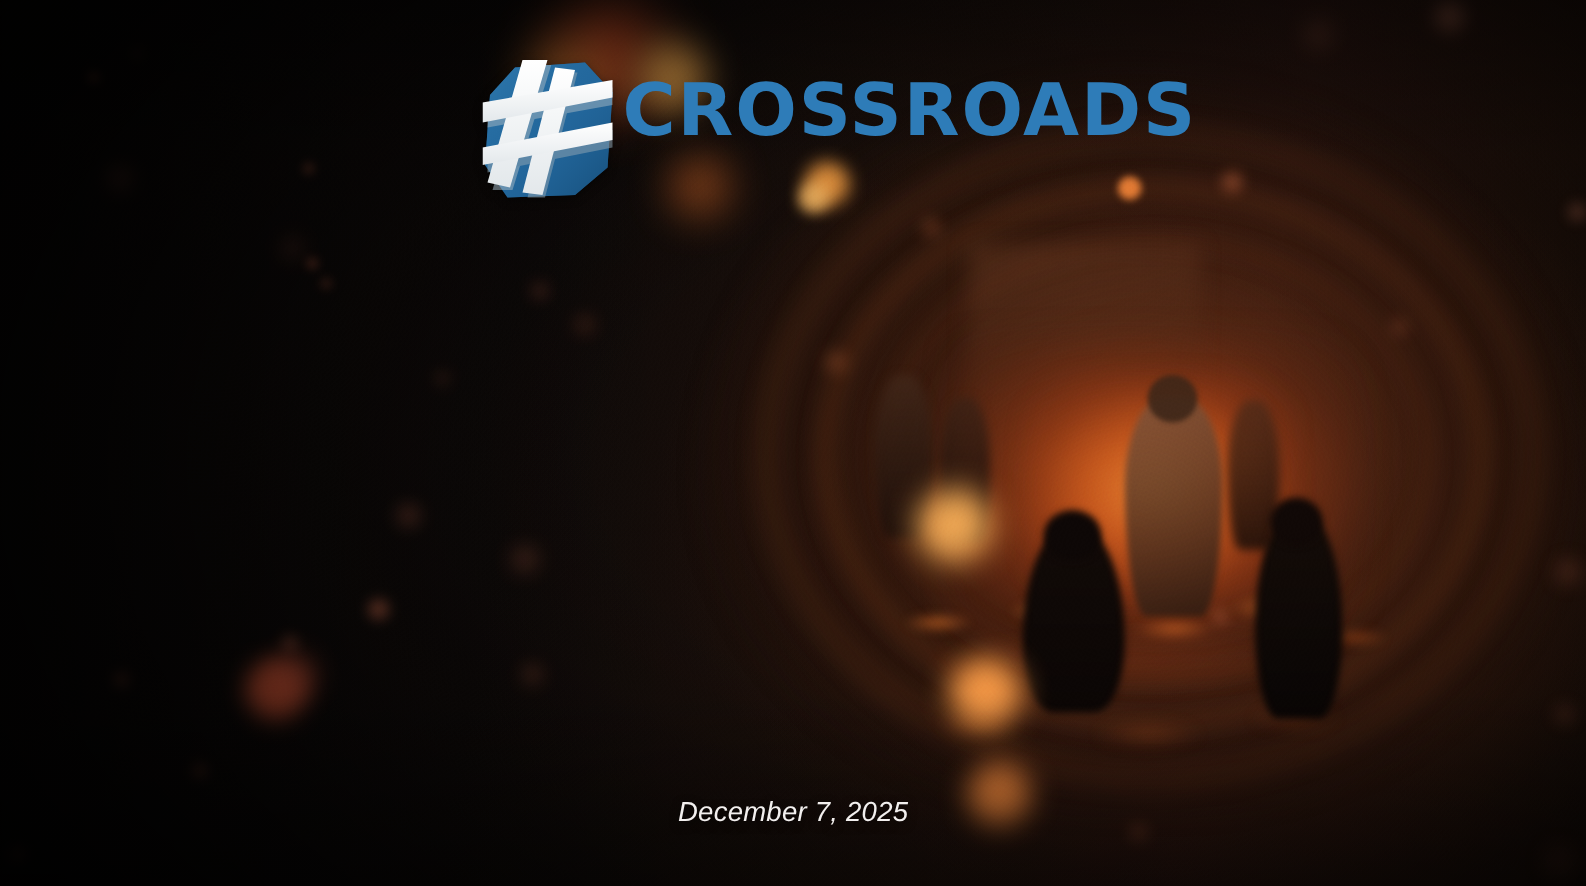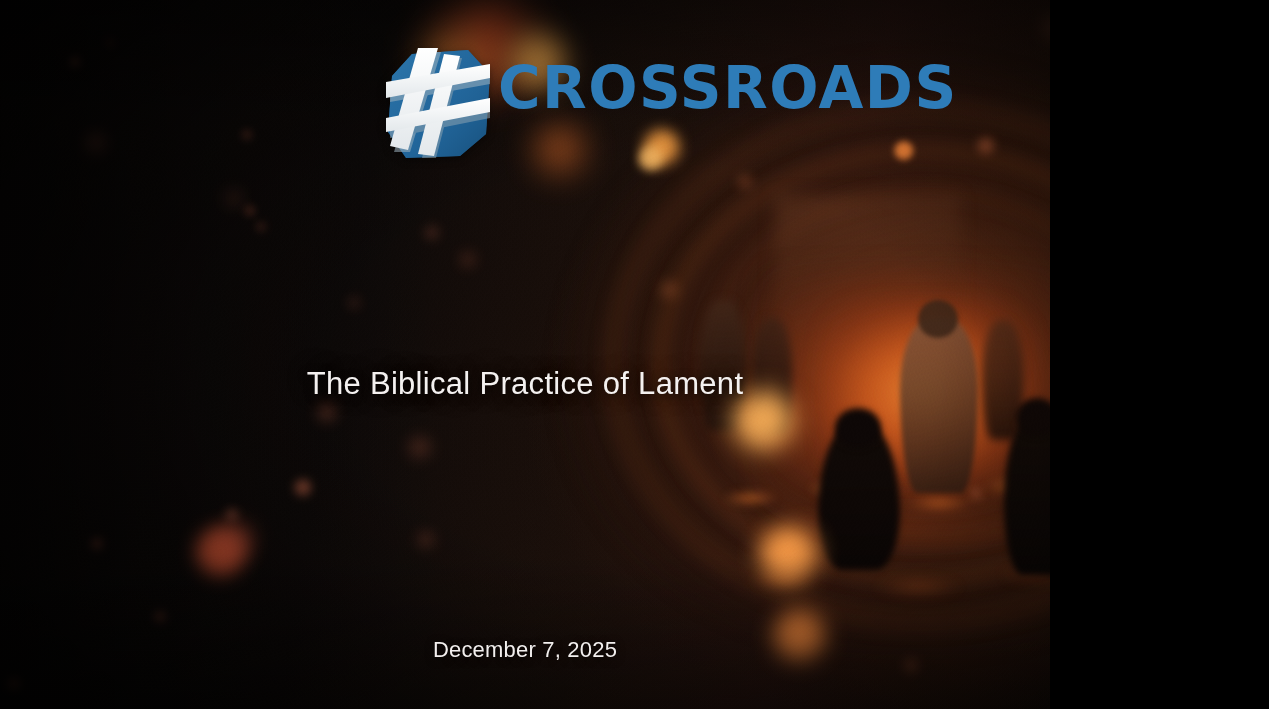--- a/index.html
+++ b/index.html
@@ -6,21 +6,21 @@
   * { margin:0; padding:0; box-sizing:border-box; }
   html,body { background:#000; }
   body {
     width:1269px; height:709px;
     font-family:"Liberation Sans", sans-serif;
     overflow:hidden;
   }
 
   #slide {
     position:relative;
-    width:1050px; height:709px;
+    width:1269px; height:709px;
     background:#0c0807;
     overflow:hidden;
   }
 
   
   .bg-layer { position:absolute; inset:0; }
 
   
   .bg-base {
     background:
@@ -255,20 +255,21 @@
     position:absolute;
     left:0; right:0; top:637px;
     text-align:center;
     z-index:6;
     font-family:"Liberation Sans", sans-serif;
     font-size:22px;
     font-weight:300;
     letter-spacing:0.2px;
     color:#f2efee;
     text-shadow:0 2px 8px rgba(0,0,0,0.62);
+    font-style:italic;
   }
 </style>
 </head>
 <body>
 
 <div id="slide">
 
   <div class="bg-layer bg-base"></div>
   <div class="cave-arch"></div>
   <div class="cave-ring r1"></div>
@@ -368,16 +369,15 @@
 
         <path d="M0 34 L0 50 L104 30 L104 16 Z" fill="url(#barFace)"></path>
         <path d="M0 70 L0 84 L104 64 L104 50 Z" fill="url(#barFace)"></path>
       </svg>
     </div>
     <div id="logo-words">
       <div id="logo-wordmark">CROSSROADS</div>
     </div>
   </div>
 
-  <div id="subtitle">The Biblical Practice of Lament</div>
   <div id="date">December 7, 2025</div>
 
 </div>
 
 </body></html>

